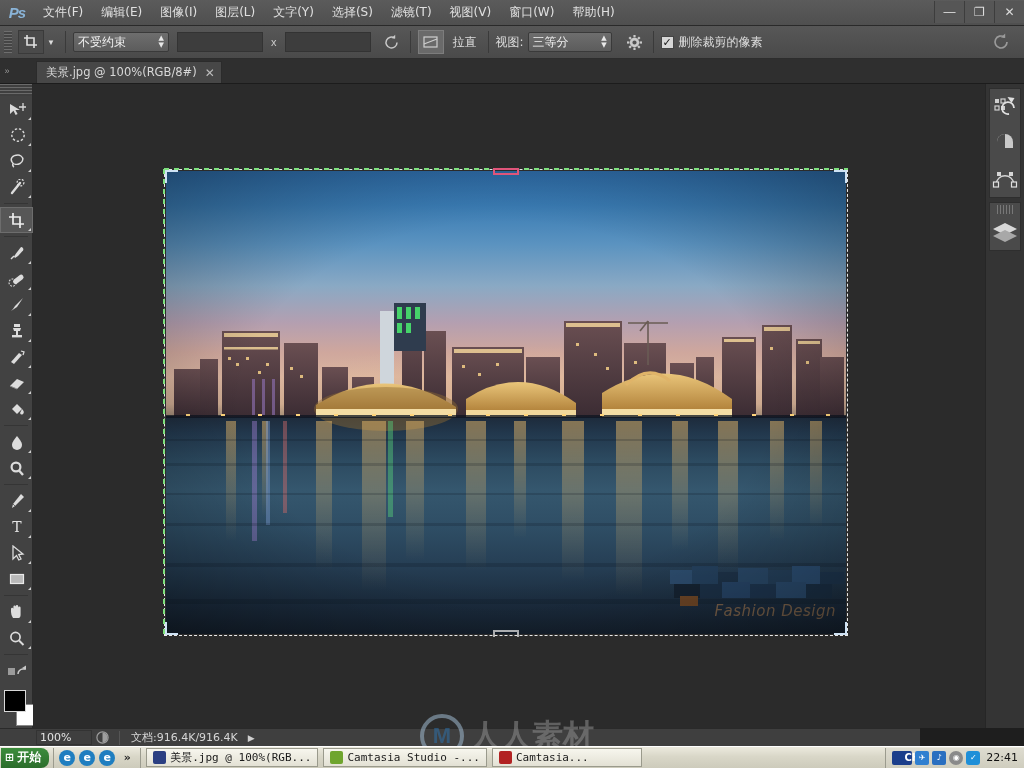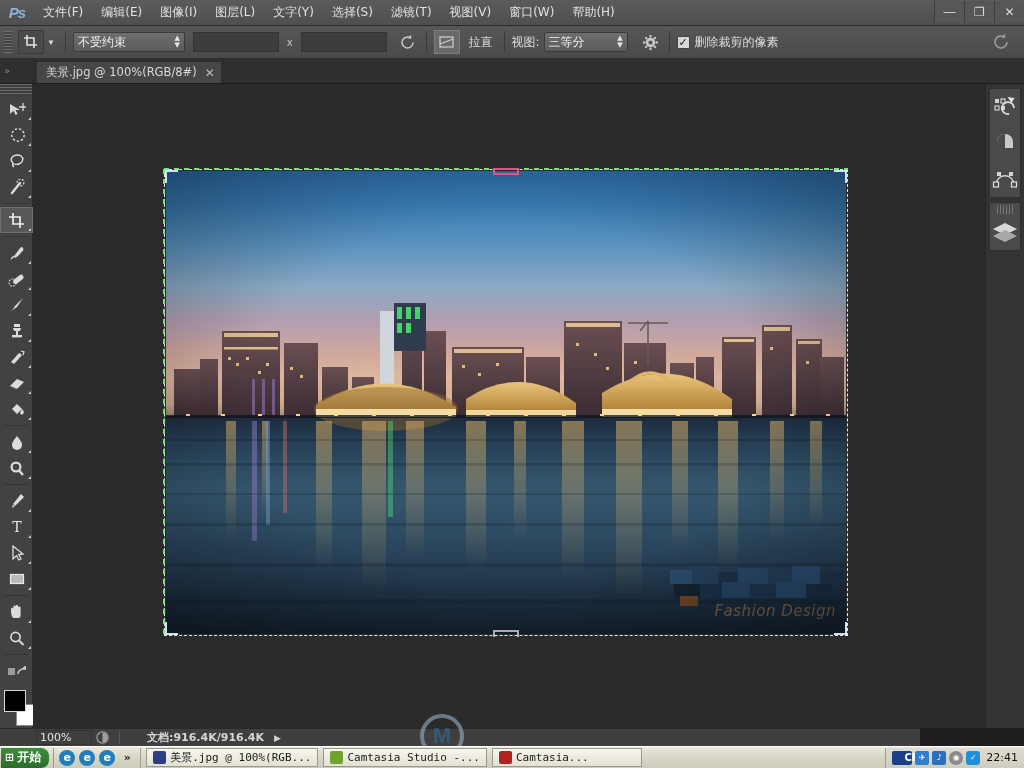--- a/index.html
+++ b/index.html
@@ -218,21 +218,21 @@
     background: #3f3f3f; border-top: 1px solid #2a2a2a;
     display: flex; align-items: center;
     font-size: 11px; color: #d6d6d6; font-family: "DejaVu Sans", sans-serif;
   }
   .zoomfield {
     width: 56px; height: 15px; margin-left: 36px; background: #3f3f3f;
     border: 1px solid #333; color: #e2e2e2; font-size: 11px;
     display: flex; align-items: center; padding-left: 3px;
   }
   .st-sep { width: 1px; height: 14px; background: #555; margin: 0 7px; }
-  .doc-size { margin-left: 20px; font-weight: bold; }
+  .doc-size { margin-left: 4px; }
   .st-arrow { margin-left: 10px; color: #d0d0d0; font-size: 9px; }
 
   
   .wm-logo {
     position: absolute; left: 420px; bottom: 6px; width: 230px; height: 52px;
     display: flex; align-items: center; pointer-events: none; opacity: .55;
   }
   .wm-circle {
     width: 44px; height: 44px; border-radius: 50%;
     border: 4px solid #9fb9d0; display:flex;align-items:center;justify-content:center;
@@ -308,21 +308,21 @@
     <div class="tool-preset">
       <svg width="16" height="16" viewBox="0 0 16 16">
         <path d="M4 1 v10 h10" fill="none" stroke="#e0e0e0" stroke-width="1.6"></path>
         <path d="M1 4 h10 v10" fill="none" stroke="#e0e0e0" stroke-width="1.6"></path>
       </svg>
     </div>
     <div style="width:14px;display:flex;align-items:center;justify-content:center;">
       <span style="font-size:8px;color:#ddd;">▼</span>
     </div>
     <div class="opt-sep"></div>
-    <div class="opt-select" style="width:112px;">
+    <div class="opt-select" style="width:96px;">
       <span>不受约束</span>
       <span class="sel-arrows">▲<br>▼</span>
     </div>
     <div style="width:8px;"></div>
     <div class="opt-input" style="width:86px;" title=""></div>
     <span class="times">x</span>
     <div class="opt-input" style="width:86px;" title=""></div>
     <div class="swapicon" style="margin-left:10px;">
       <svg width="17" height="17" viewBox="0 0 17 17">
         <path d="M14 8.5 a5.5 5.5 0 1 1 -2.2 -4.4" fill="none" stroke="#c9c9c9" stroke-width="1.5"></path>
@@ -787,20 +787,21 @@
         <path d="M6.5 1.5 a5 5 0 0 1 0 10 z" fill="#9e9e9e"></path>
       </svg>
     </div>
     <div class="st-sep"></div>
     <span class="doc-size">文档:916.4K/916.4K</span>
     <span class="st-arrow">▶</span>
   </div>
 
   <div class="wm-logo">
     <div class="wm-circle">M</div>
+    <div class="wm-cn">人人素材</div>
   </div>
 
   <div class="taskbar">
     <div class="start-btn">
       <span style="font-size:11px;">⊞</span>
       <span>开始</span>
     </div>
     <div class="ql" id="quick-launch">
         <span style="width: 16px; height: 16px; border-radius: 50%; display: flex; align-items: center; justify-content: center; font-size: 11px; font-weight: bold; color: rgb(255, 255, 255); background: rgb(31, 126, 192);">e</span>
         <span style="width: 16px; height: 16px; border-radius: 50%; display: flex; align-items: center; justify-content: center; font-size: 11px; font-weight: bold; color: rgb(255, 255, 255); background: rgb(31, 126, 192);">e</span>

